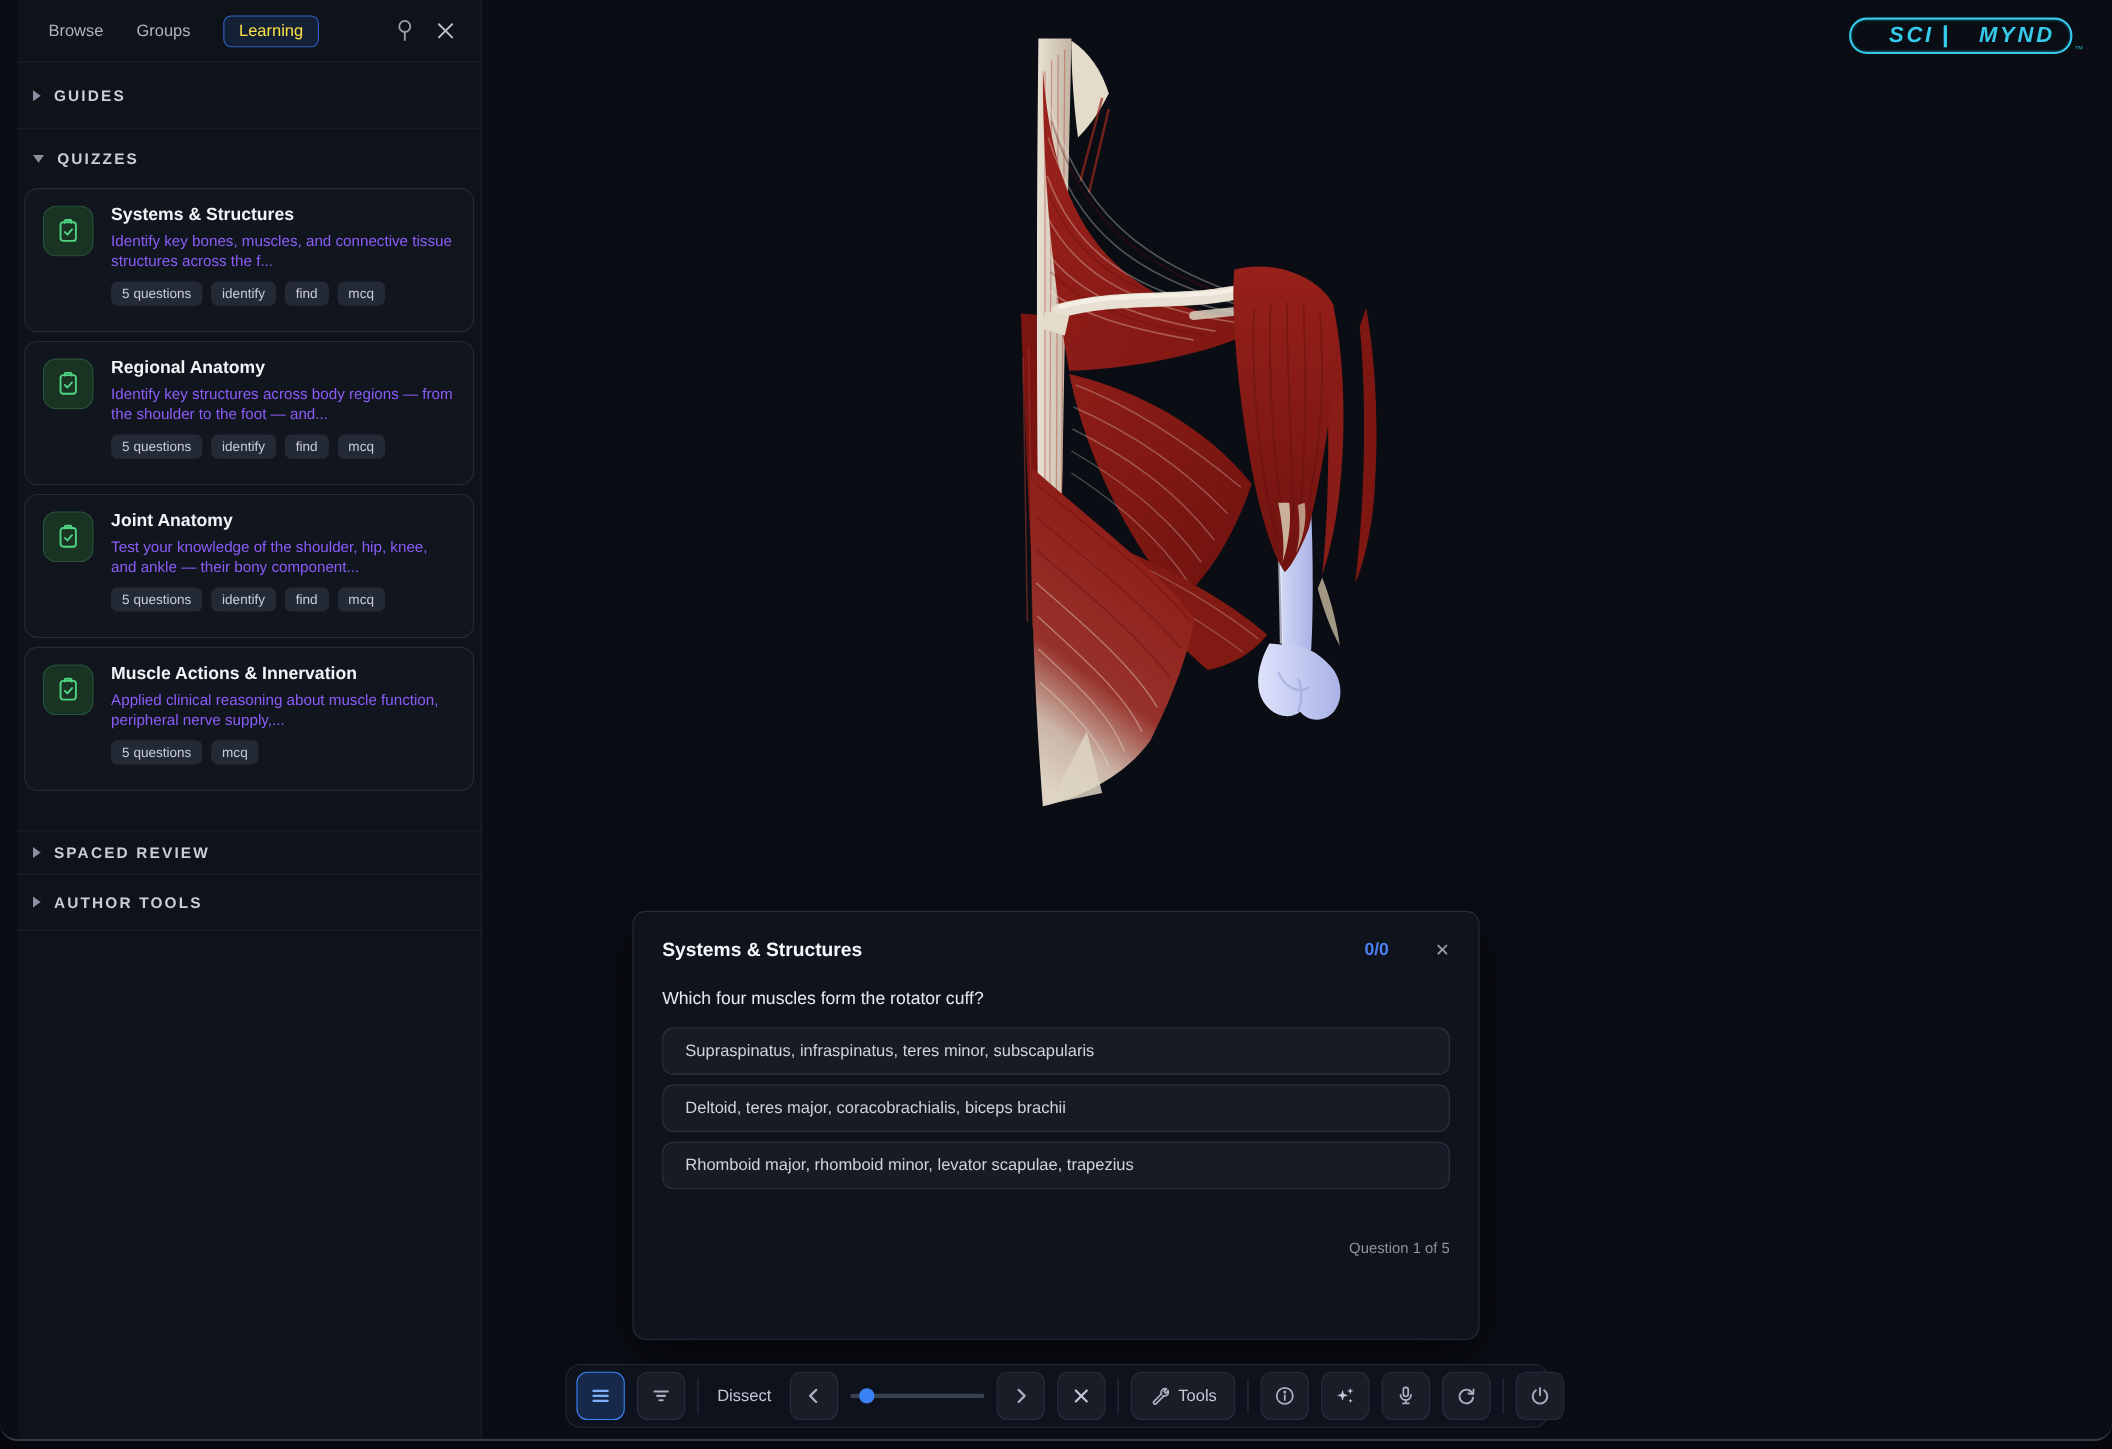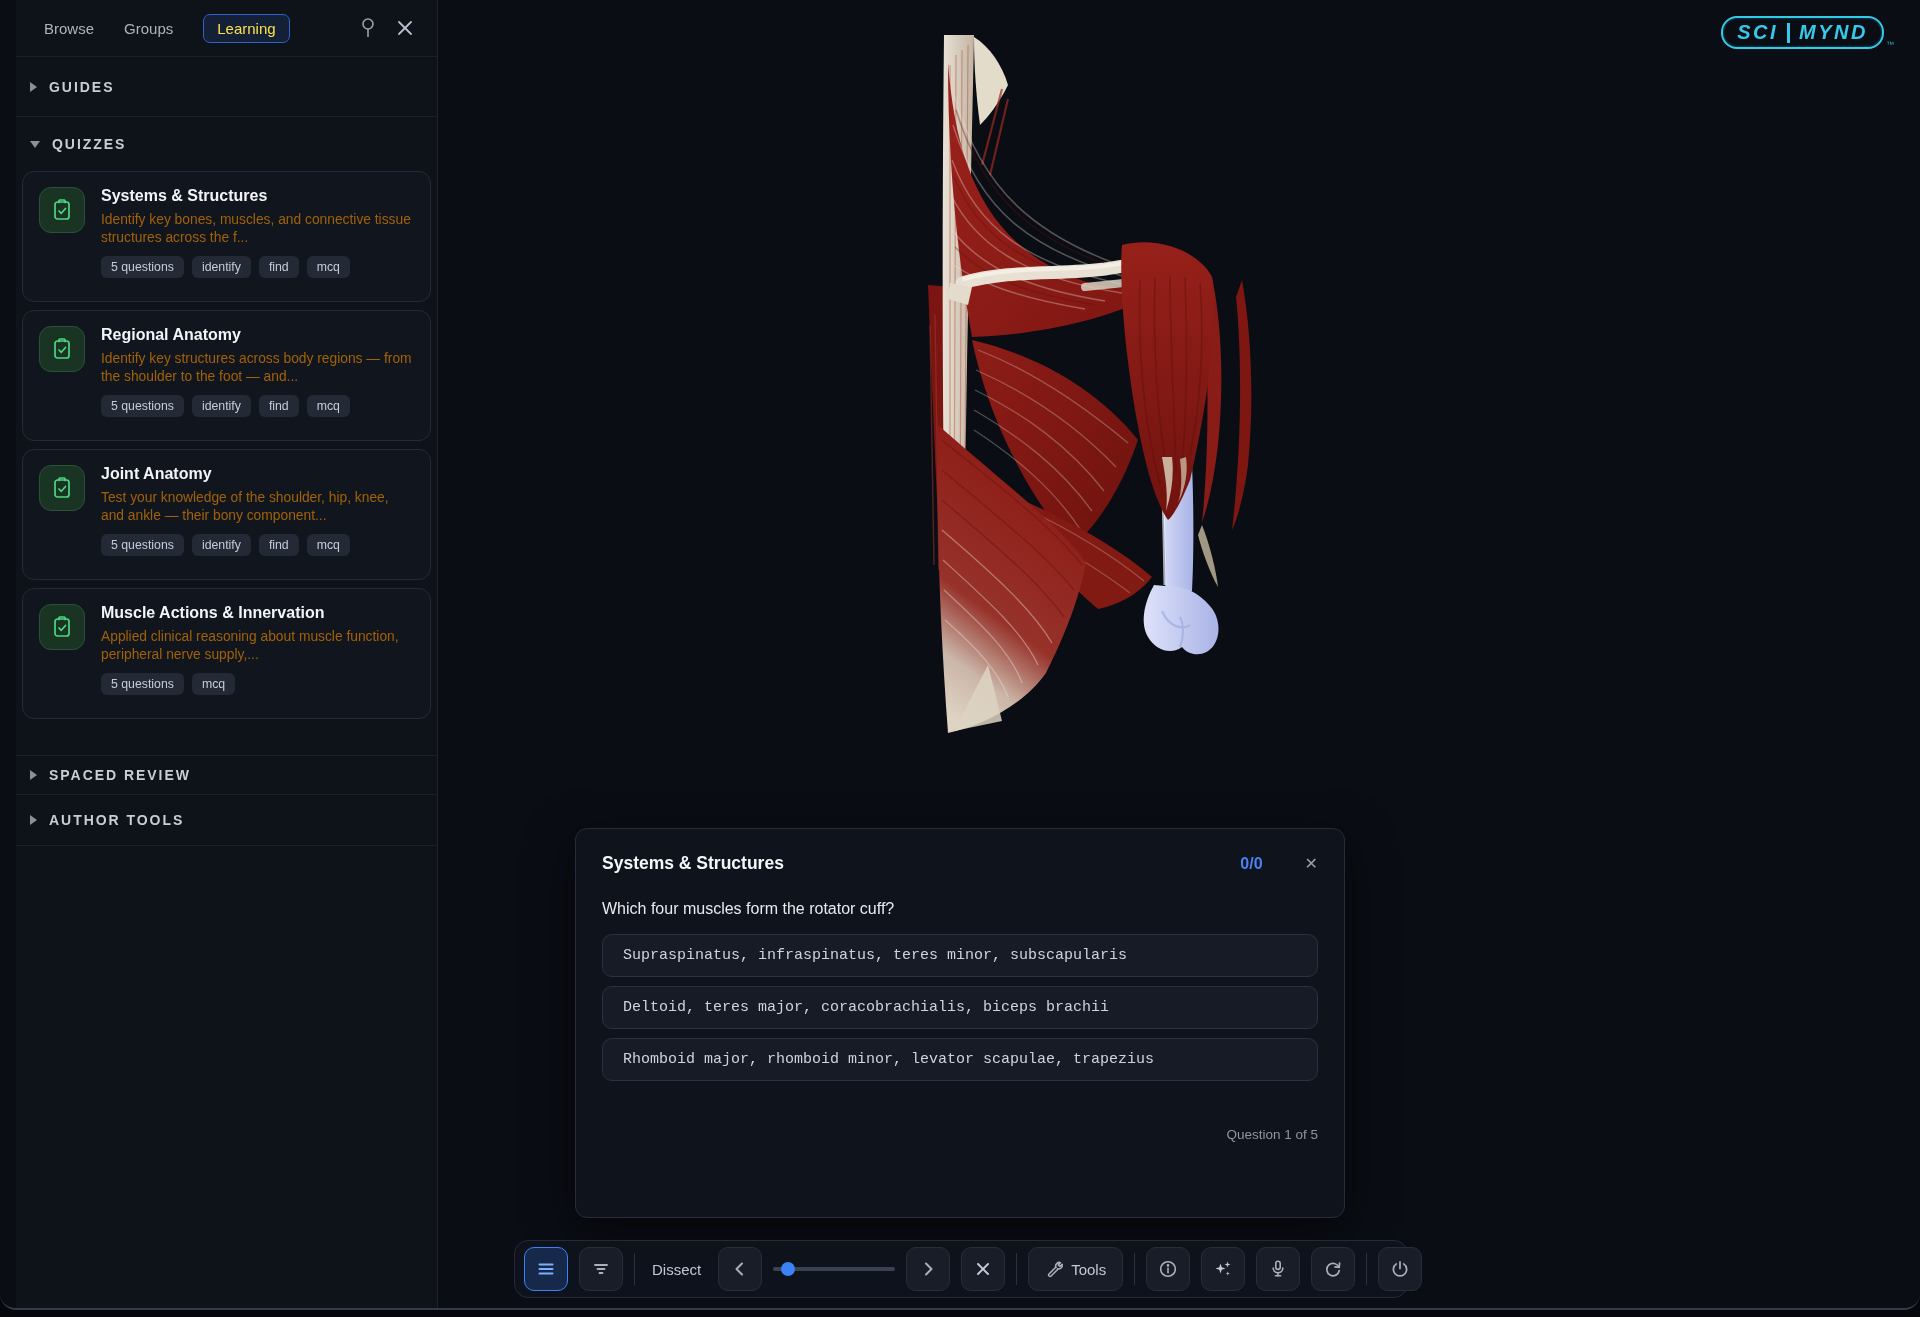--- a/index.html
+++ b/index.html
@@ -22,43 +22,43 @@
   .section-label { font-size:14px; font-weight:600; letter-spacing:.14em; color:#c9ced6; }
   .quizzes-header { height:54px; border-bottom:none; }
 
   .card-list { padding:0 6px; }
   .quiz-card { background:#11151e; border:1px solid #242b38; border-radius:12px; margin-bottom:8px; height:131px;
                padding:15px 16px; display:flex; gap:16px; cursor:pointer; }
   .quiz-icon-box { width:46px; height:46px; flex:0 0 46px; border-radius:12px; background:#1a3424; border:1px solid #28523a;
                    display:flex; align-items:center; justify-content:center; }
   .quiz-card-content { flex:1; min-width:0; }
   .quiz-card-title { font-size:16px; font-weight:700; color:#f2f4f7; margin-bottom:6px; }
-  .quiz-card-desc { font-size:13.8px; color:#a16207; line-height:1.32; max-height:37px; overflow:hidden; }
+  .quiz-card-desc { font-size:13.8px; color:#8b5cf6; line-height:1.32; max-height:37px; overflow:hidden; }
   .badge-row { display:flex; gap:8px; margin-top:9px; }
   .badge { background:#242a35; color:#c7ccd8; font-size:12.3px; padding:4px 10px; border-radius:6px; white-space:nowrap; }
   .spacer-28 { height:28px; }
 
   
   .logo { position:absolute; right:26px; top:16px; display:flex; align-items:flex-end; }
   .logo-capsule { border:2px solid #35c9ea; border-radius:16px; padding:3px 14px; display:flex; align-items:center; gap:9px;
                   box-shadow:inset 0 0 0 1.5px #072b36; }
-  .logo-text { color:#35c9ea; font-weight:800; font-size:20px; letter-spacing:2.5px; font-style:italic; }
+  .logo-text { color:#35c9ea; font-weight:800; font-size:20px; letter-spacing:2.5px; font-style:italic;margin-left:20px; }
   .logo-div { width:3px; height:20px; background:#35c9ea; }
   .logo-tm { color:#35c9ea; font-size:8px; margin-left:2px; opacity:.8; }
 
   
   .quiz-panel { position:absolute; left:575px; top:828px; width:770px; height:390px; background:rgba(16,20,29,.97);
                 border:1px solid #272d3a; border-radius:12px; padding:24px 26px 18px; box-shadow:0 14px 48px rgba(0,0,0,.55); }
   .panel-head { display:flex; align-items:center; margin-bottom:26px; }
   .panel-title { font-size:17.5px; font-weight:700; color:#f4f6f9; flex:1; }
   .panel-score { font-size:16px; font-weight:600; color:#4a82f5; margin-right:42px; }
   .panel-close { background:none; border:none; color:#99a0ad; font-size:16px; cursor:pointer; }
   .panel-question { font-size:16px; color:#e8eaee; margin-bottom:16px; }
   .option { width:100%; height:43px; background:#161b25; border:1px solid #2b3140; border-radius:10px; margin-bottom:9px;
-            display:flex; align-items:center; padding:0 20px; font-size:15px; color:#ced3dd; cursor:pointer; font-family:Liberation Mono, monospace; text-align:left; }
+            display:flex; align-items:center; padding:0 20px; font-size:15px; color:#ced3dd; cursor:pointer; font-family:Liberation Sans, sans-serif; text-align:left; }
   .panel-foot { text-align:right; color:#8d95a3; font-size:13.5px; margin-top:46px; }
 
   
   .toolbar { position:absolute; left:514px; top:1240px; width:894px; height:58px; background:rgba(15,19,28,.95);
              border:1px solid #242a36; border-radius:14px; display:flex; align-items:center; padding:0 9px; gap:11px; }
   .tb-btn { width:44px; height:44px; flex:0 0 44px; background:#181d28; border:1px solid #272e3b; border-radius:10px;
             display:flex; align-items:center; justify-content:center; cursor:pointer; }
   .tb-btn.selected { background:#17294a; border:1.5px solid #3b82f6; }
   .tb-div { width:1px; height:32px; background:#2a3140; flex:0 0 1px; }
   .tb-label { color:#c2c8d4; font-size:15px; padding:0 6px; }

